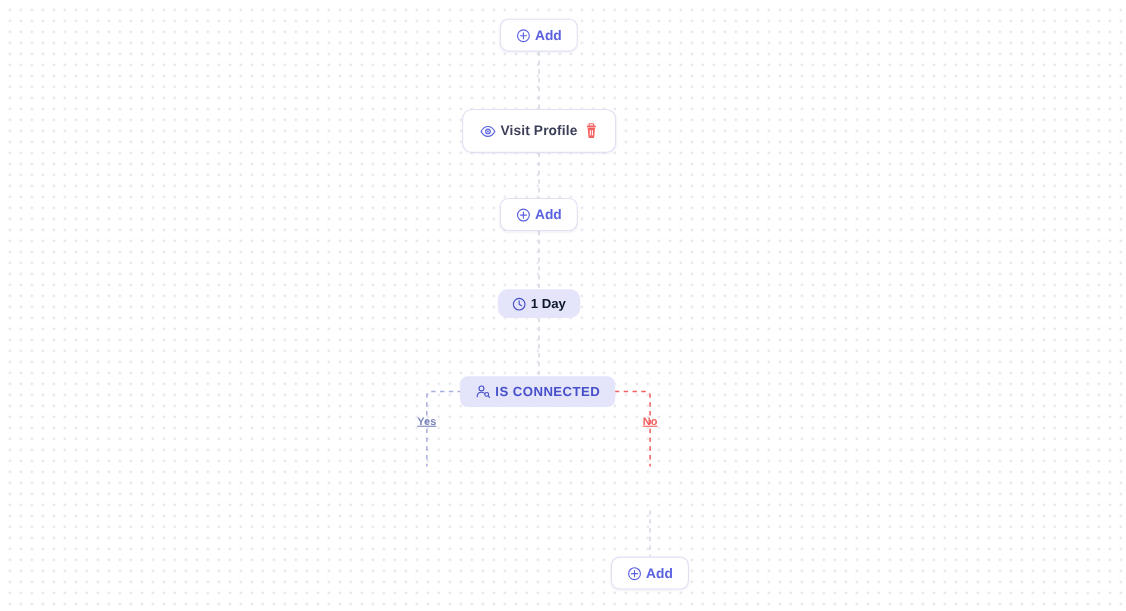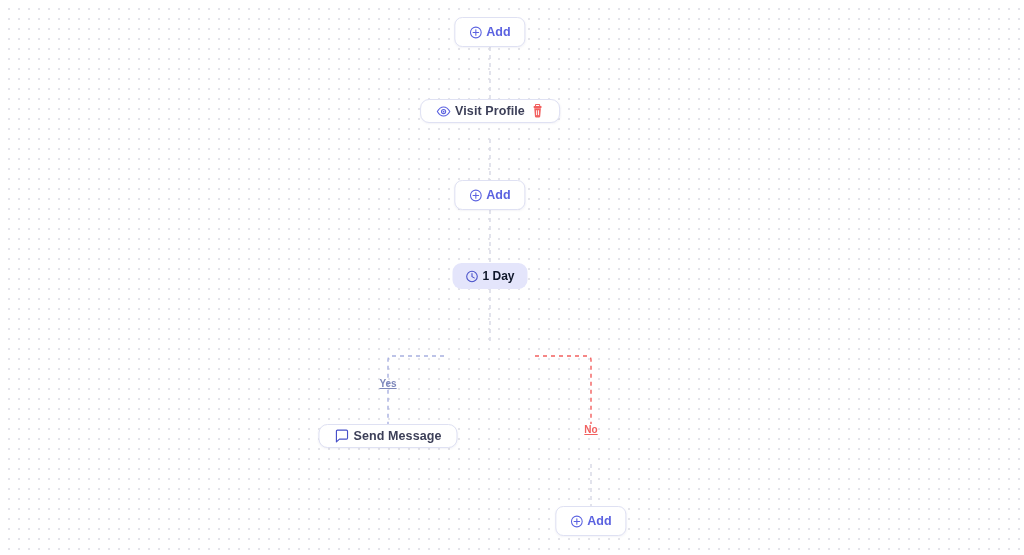--- a/index.html
+++ b/index.html
@@ -52,21 +52,21 @@
     box-shadow: 0 1px 2px rgba(60, 64, 130, 0.06);
   }
 
   .card-sm {
     height: 30px;
     padding: 0 14px;
     border-radius: 8px;
   }
 
   .card-md {
-    height: 24px;
+    height: 40px;
     padding: 0 15px;
   }
 
   
   .pill {
     background: #e4e5fb;
     border-radius: 9px;
     height: 26px;
     padding: 0 13px;
   }
@@ -197,33 +197,35 @@
   <div class="node pill" style="left:490px; top:263px;">
     <span class="icon">
       <svg width="13" height="13" viewBox="0 0 16 16">
         <circle cx="8" cy="8" r="6.5" fill="none" stroke="#4750c9" stroke-width="1.3"></circle>
         <polyline points="8,4.3 8,8.2 10.7,9.7" fill="none" stroke="#4750c9" stroke-width="1.3" stroke-linecap="round" stroke-linejoin="round"></polyline>
       </svg>
     </span>
     <span class="label-delay">1 Day</span>
   </div>
 
+  <div class="node pill pill-cond" style="left:489px; top:342px;">
+    <span class="icon">
+      <svg width="14" height="14" viewBox="0 0 17 17">
+        <circle cx="6.6" cy="5.0" r="2.7" fill="none" stroke="#4750c9" stroke-width="1.25"></circle>
+        <path d="M1.9 14.2 C1.9 10.9 4.0 9.2 6.6 9.2 C8.2 9.2 9.6 9.8 10.5 10.9" fill="none" stroke="#4750c9" stroke-width="1.25" stroke-linecap="round"></path>
+        <circle cx="12.4" cy="11.6" r="2.1" fill="none" stroke="#4750c9" stroke-width="1.2"></circle>
+        <line x1="13.9" y1="13.2" x2="15.6" y2="15.0" stroke="#4750c9" stroke-width="1.2" stroke-linecap="round"></line>
+      </svg>
+    </span>
+    <span class="label-cond">IS CONNECTED</span>
+  </div>
 
   <div class="branch-label branch-yes" style="left:388px; top:378px;">Yes</div>
-  <div class="branch-label branch-no" style="left:591px; top:378px;margin-top:46px;">No</div>
-
-  <div class="node card card-md" style="left:388px; top:424px;">
-    <span class="icon">
-      <svg width="15" height="15" viewBox="0 0 17 17">
-        <path d="M2.2 2.6 A1.3 1.3 0 0 1 3.5 1.3 L13.5 1.3 A1.3 1.3 0 0 1 14.8 2.6
-                 L14.8 10.1 A1.3 1.3 0 0 1 13.5 11.4 L5.6 11.4 L2.2 14.6 Z" fill="none" stroke="#4750c9" stroke-width="1.3" stroke-linejoin="round"></path>
-      </svg>
-    </span>
-    <span class="node-label">Send Message</span>
-  </div>
+  <div class="branch-label branch-no" style="left:591px; top:378px;">No</div>
+
 
 
   <div class="node card card-sm" style="left:591px; top:506px;">
     <span class="icon">
       <svg width="13" height="13" viewBox="0 0 16 16">
         <circle cx="8" cy="8" r="6.6" fill="none" stroke="#5b62e0" stroke-width="1.3"></circle>
         <line x1="8" y1="4.6" x2="8" y2="11.4" stroke="#5b62e0" stroke-width="1.3" stroke-linecap="round"></line>
         <line x1="4.6" y1="8" x2="11.4" y2="8" stroke="#5b62e0" stroke-width="1.3" stroke-linecap="round"></line>
       </svg>
     </span>

